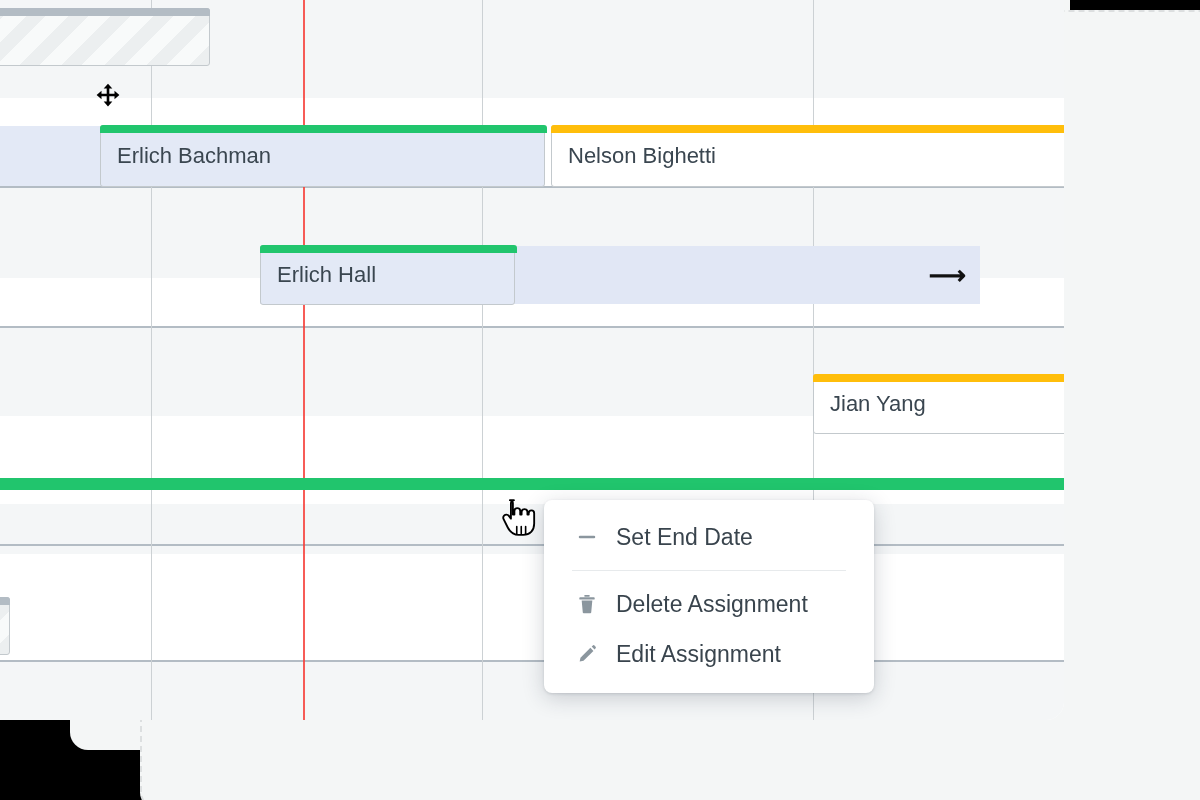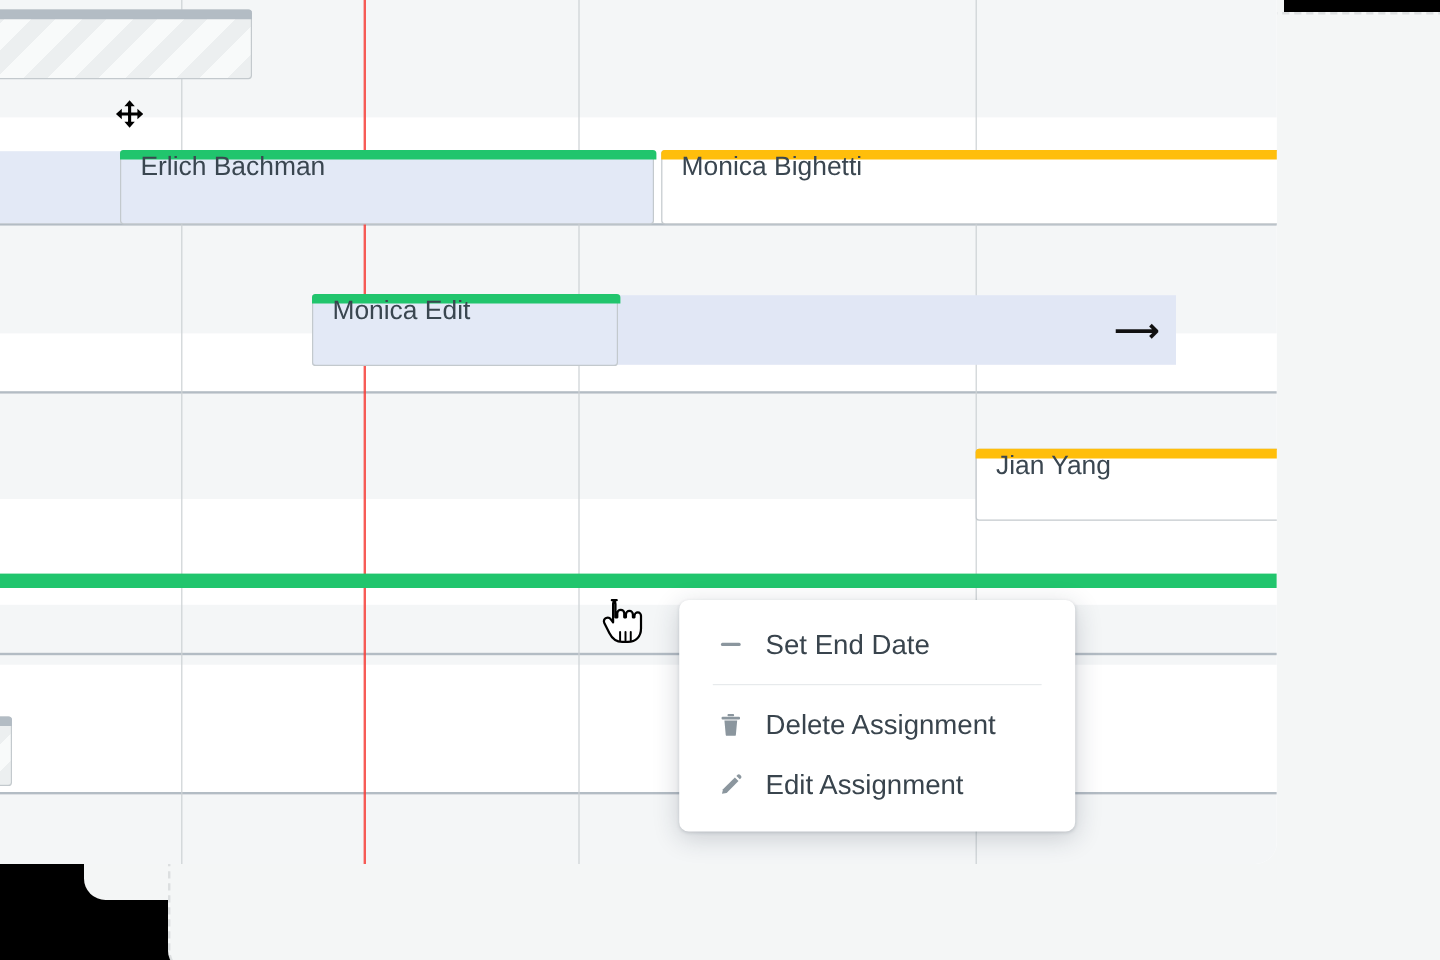--- a/index.html
+++ b/index.html
@@ -55,21 +55,21 @@
     position: absolute; left: 0; width: 1204px; height: 2px;
     background: #b3bcc4;
   }
 
   
   .bar {
     position: absolute;
     background: #ffffff;
     border: 1px solid #c3c9cd;
     border-radius: 3px;
-    display: flex; align-items: flex-start;
+    display: flex; align-items: center;
     overflow: visible;
   }
   .bar .cap {
     position: absolute; left: -1px; top: -1px;
     height: 8px; border-radius: 3px 3px 0 0;
   }
   .bar .bar-label {
     font-size: 22px;
     color: #3a4650;
     padding-left: 16px;
@@ -133,21 +133,20 @@
   
   #context-menu {
     position: absolute;
     left: 544px; top: 500px;
     width: 330px;
     background: #ffffff;
     border-radius: 8px;
     box-shadow: 0 5px 22px rgba(30,40,60,.20), 0 1px 3px rgba(30,40,60,.14);
     padding: 12px 0 14px 0;
     z-index: 40;
-    margin-left: 22px;
   }
   .menu-item {
     display: flex; align-items: center;
     height: 50px;
     padding: 0 20px 0 28px;
     cursor: pointer;
   }
   .menu-item .mi-icon {
     width: 30px; flex: 0 0 30px;
     display: flex; align-items: center; justify-content: center;
@@ -212,29 +211,29 @@
       <span class="bar-label">Erlich Bachman</span>
     </div>
     <div class="move-handle" style="left:235px; top:142px;">
       <svg viewBox="0 0 24 24" width="26" height="26" aria-hidden="true">
         <path d="M12 1.5 L16 6 H13.2 V10.8 H18 V8 L22.5 12 L18 16 V13.2 H13.2 V18 H16 L12 22.5 L8 18 H10.8 V13.2 H6 V16 L1.5 12 L6 8 V10.8 H10.8 V6 H8 Z" fill="#000"></path>
       </svg>
     </div>
 
     <div class="bar" style="left:691px; top:185px; width:520px; height:62px;">
       <div class="cap" style="width:522px; background:#ffbe0b;"></div>
-      <span class="bar-label">Monica Bighetti</span>
+      <span class="bar-label">Nelson Bighetti</span>
     </div>
 
     <div class="drag-ext" style="left:400px; top:306px; width:720px; height:58px;">
       <span class="arrow">⟶</span>
     </div>
     <div class="bar sel" style="left:400px; top:305px; width:255px; height:60px;">
       <div class="cap" style="width:257px; background:#21c56d;"></div>
-      <span class="bar-label">Monica Edit</span>
+      <span class="bar-label">Erlich Hall</span>
     </div>
 
     <div class="bar" style="left:953px; top:418px; width:300px; height:60px;margin-top:16px;">
       <div class="cap" style="width:302px; background:#ffbe0b;"></div>
       <span class="bar-label">Jian Yang</span>
     </div>
 
     <div class="fullbar" style="top:538px;"></div>
 
     <div class="hatch" style="left:-10px; top:657px; width:160px; height:58px;">

